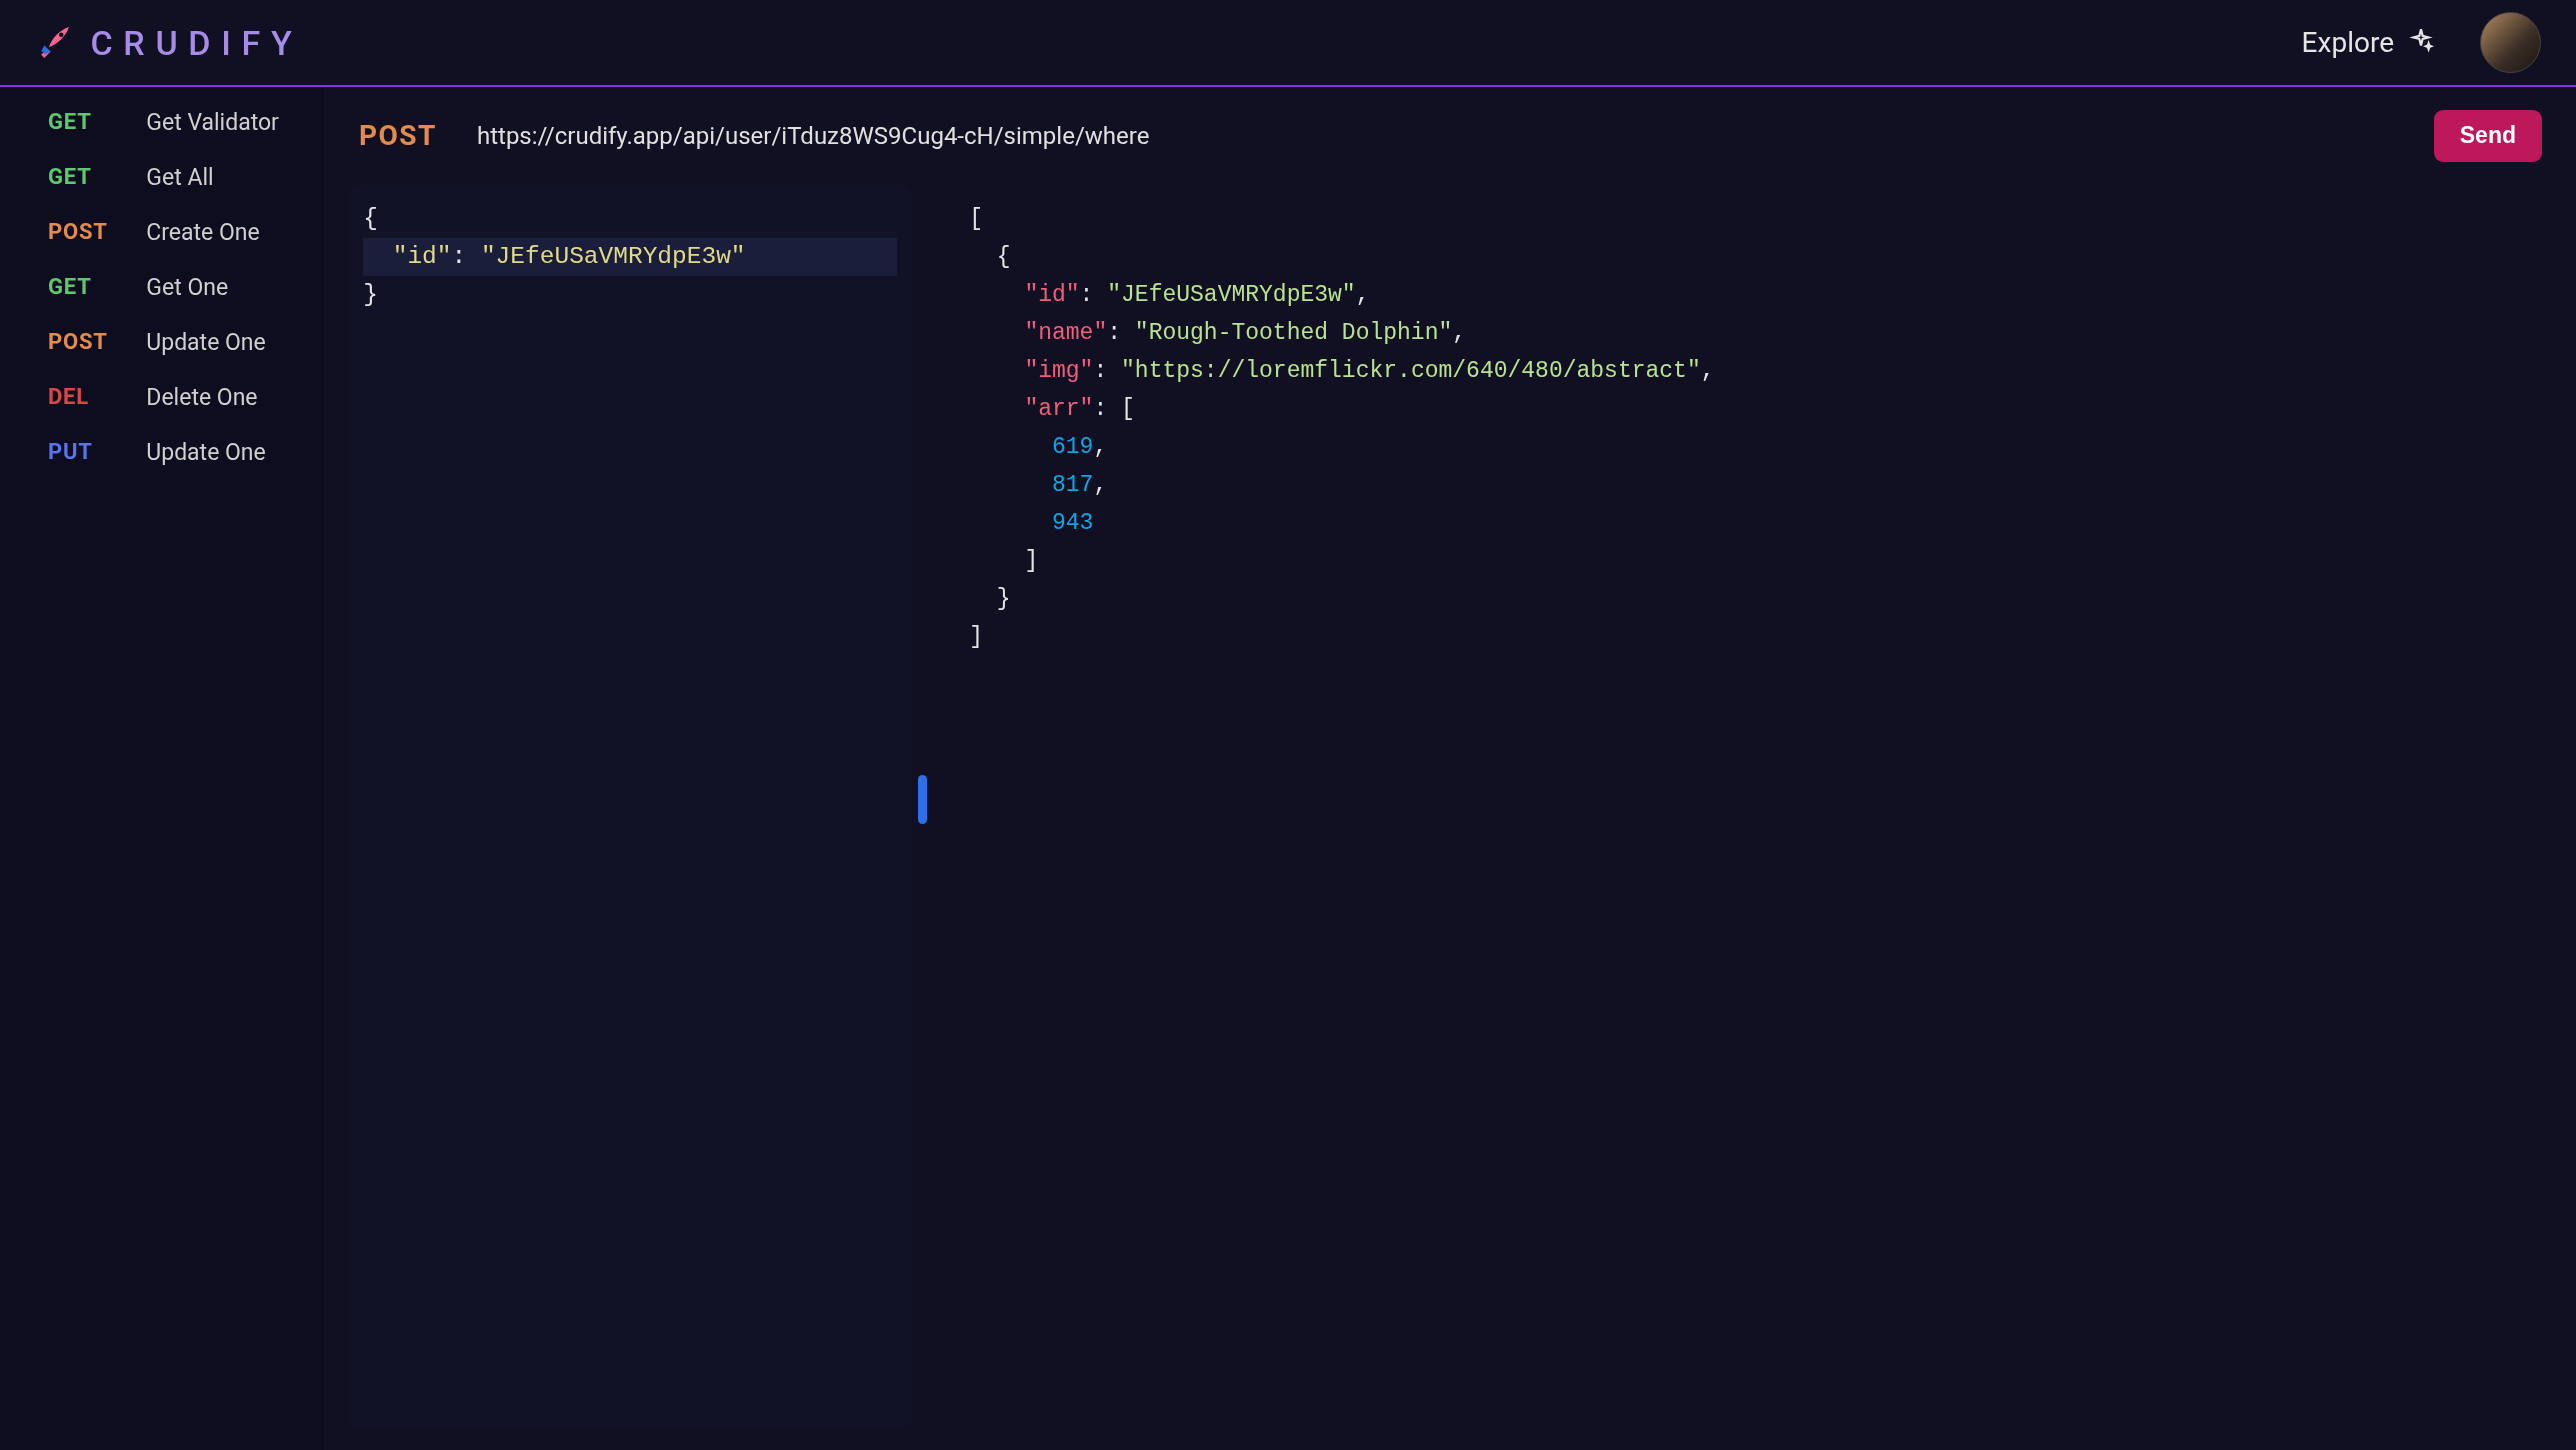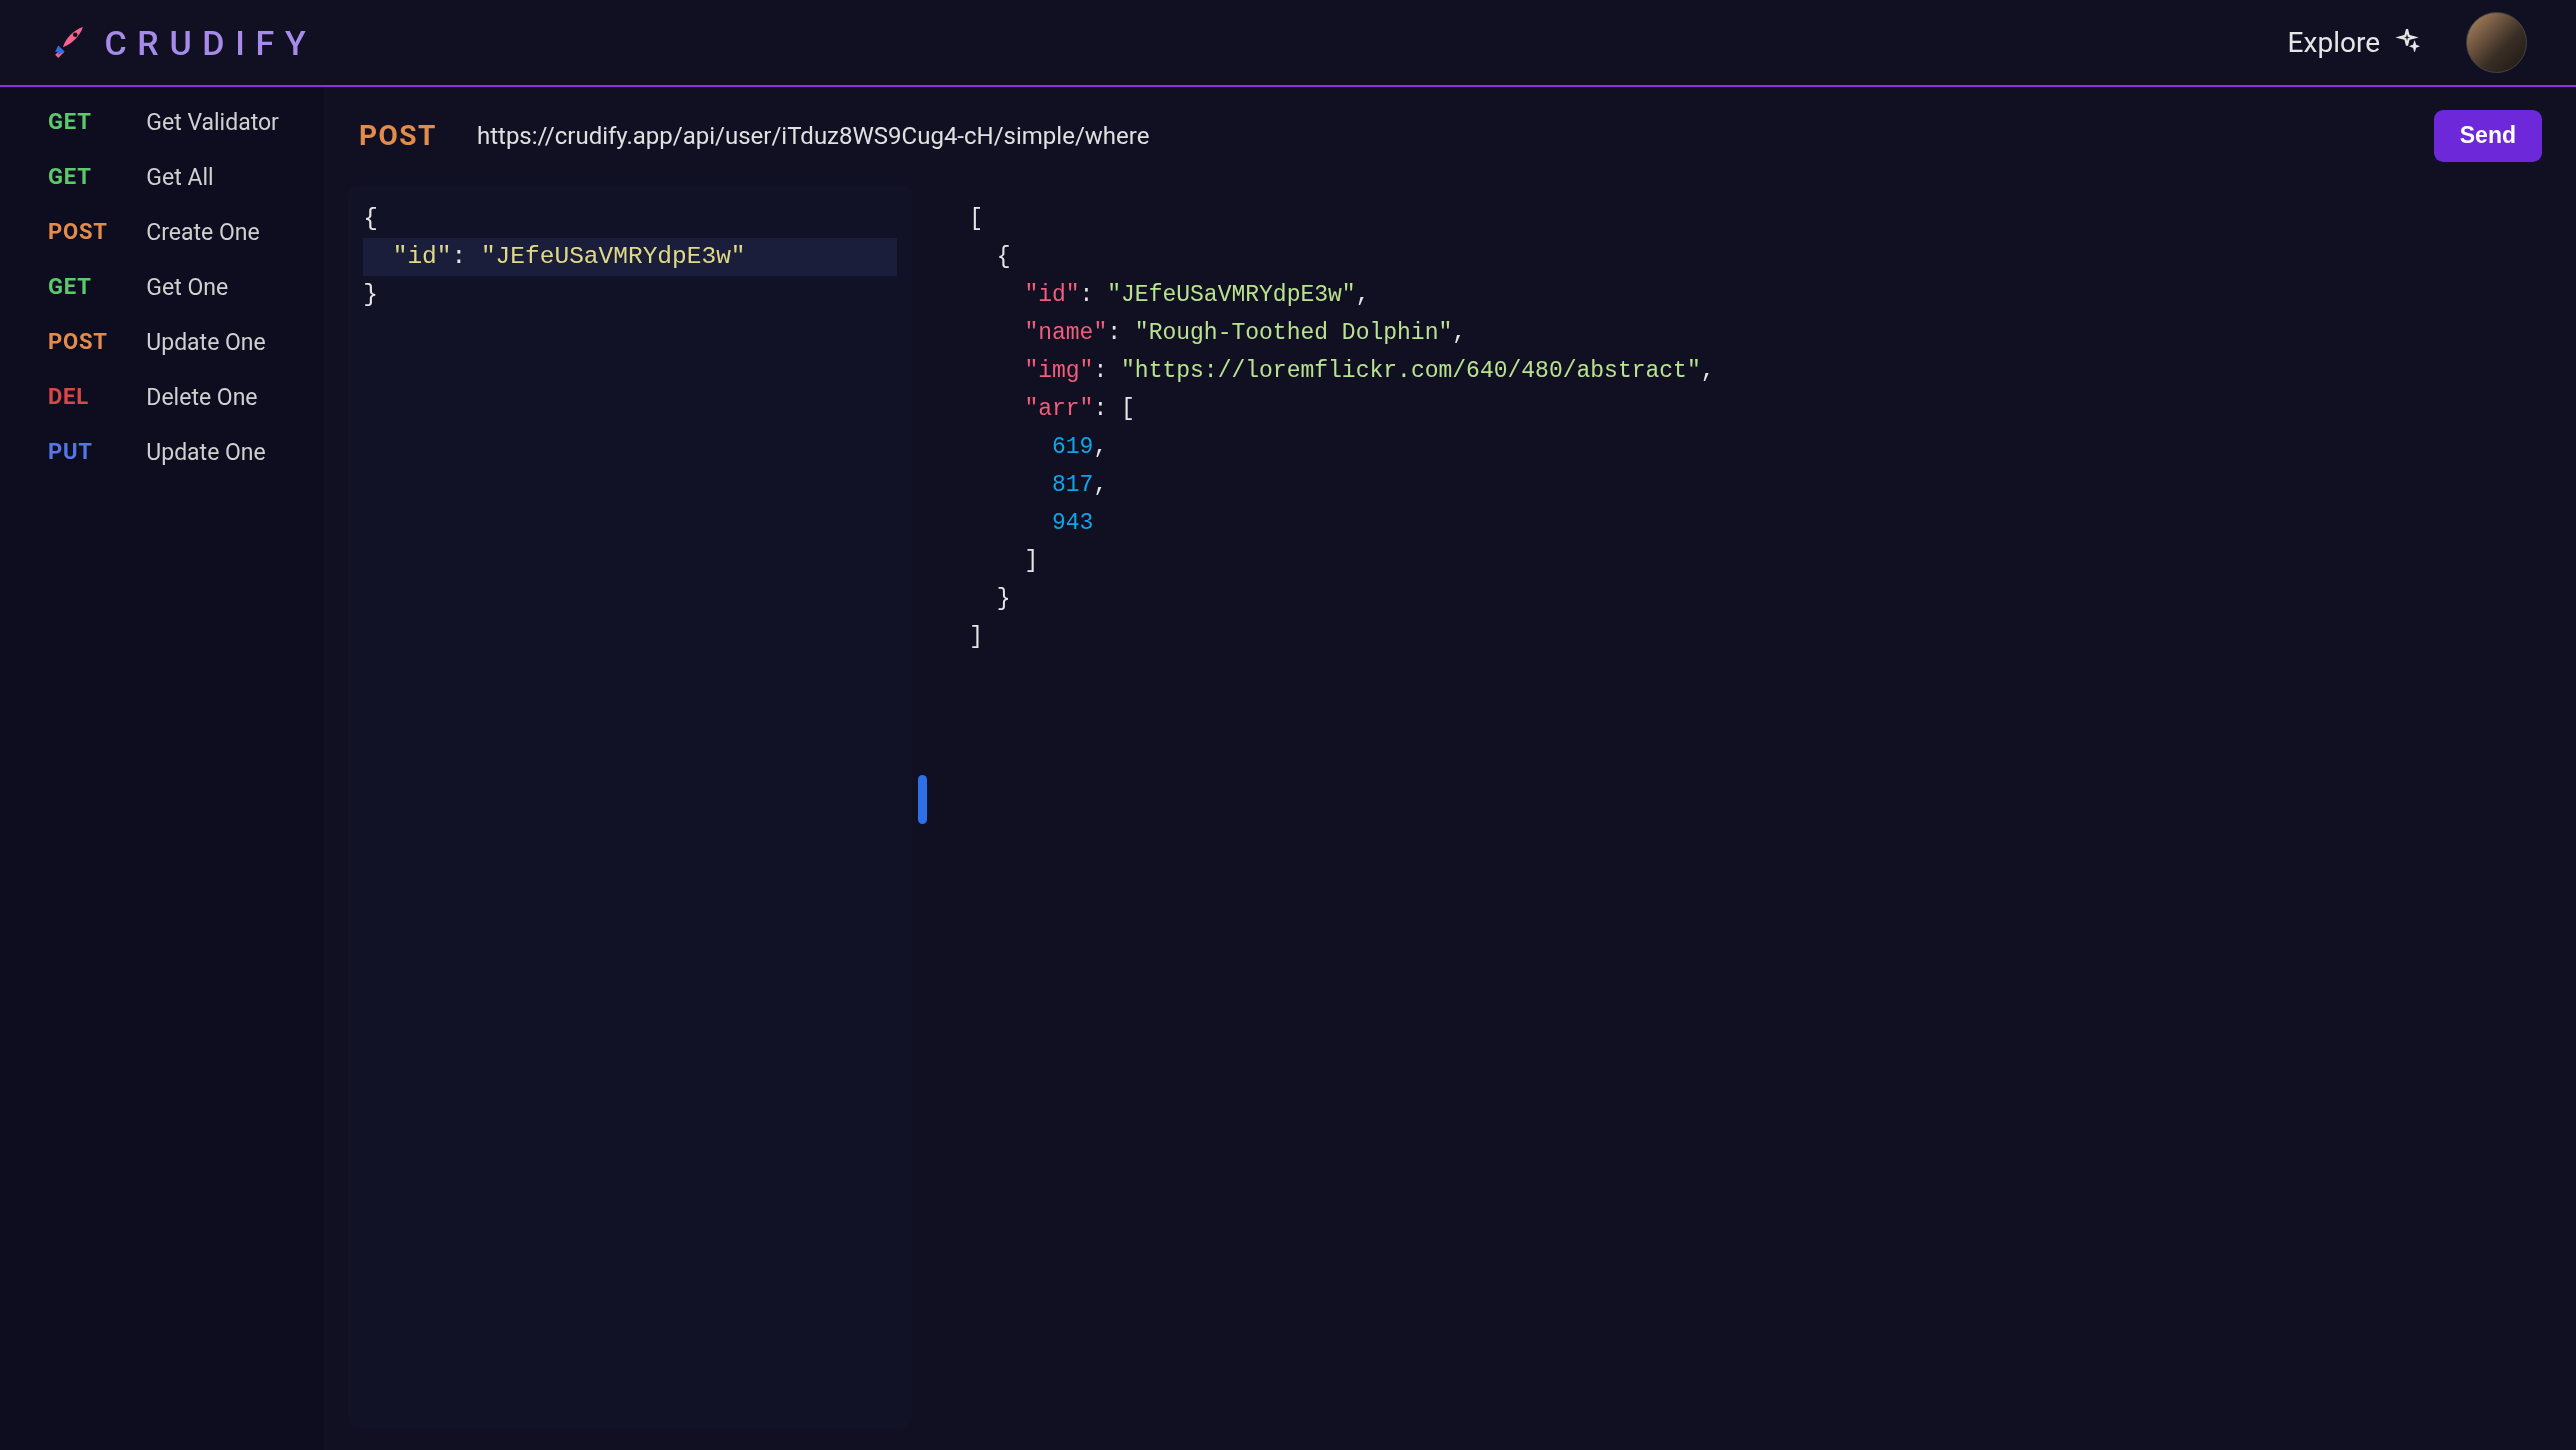--- a/index.html
+++ b/index.html
@@ -10,21 +10,21 @@
     color:#e5e5e5;
     overflow:hidden;
   }
   .root { width:100%; height:100%; background:#111022; }
   
   .topnav {
     height:87px;
     display:flex;
     align-items:center;
     justify-content:space-between;
-    padding:0 49px;
+    padding:0 35px;
     background:#111022;
     border-bottom:2.3px solid #8931e0;
   }
   .brand {
     display:flex;
     align-items:center;
     gap:18.4px;
   }
   .brand .logo-icon svg { display:block; }
   .brand-text {
@@ -131,21 +131,21 @@
     font-weight:700;
     color:#e38b4a;
     letter-spacing:1.5px;
   }
   .req-url {
     font-size:24px;
     color:#e0e0e0;
     flex:1;
   }
   .send-btn {
-    background:#6d28d9;
+    background:#be185d;
     color:#fff;
     font-size:23px;
     font-weight:600;
     padding:12.3px 26px;
     border-radius:9.2px;
     border:none;
     cursor:pointer;
   }
 
   .panes {

